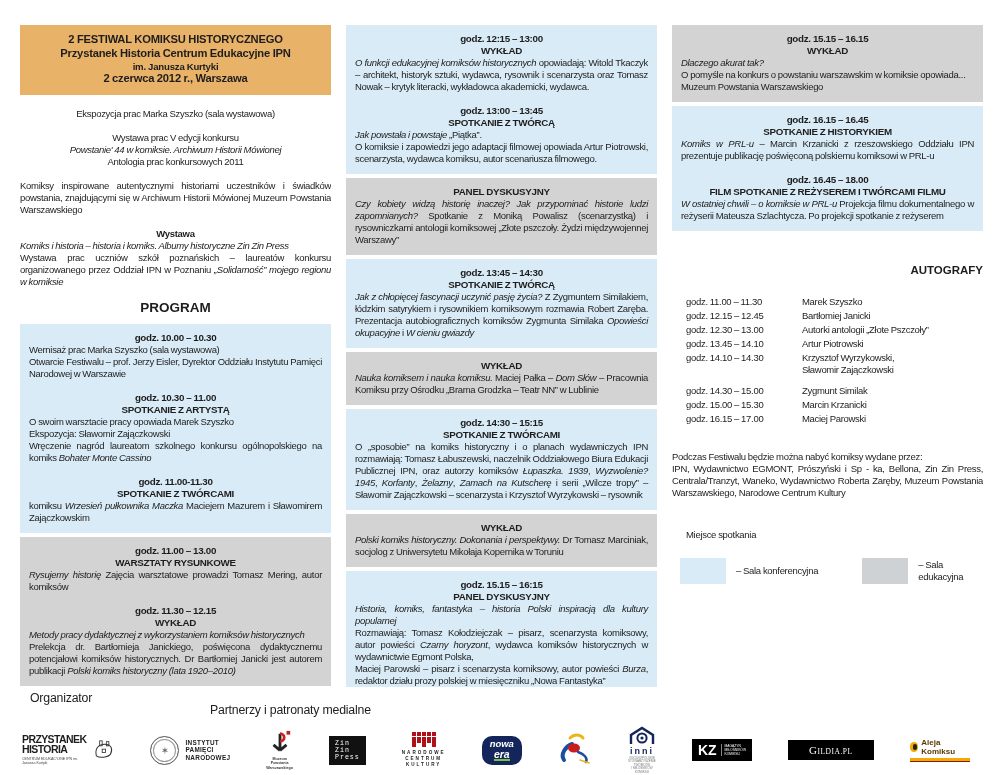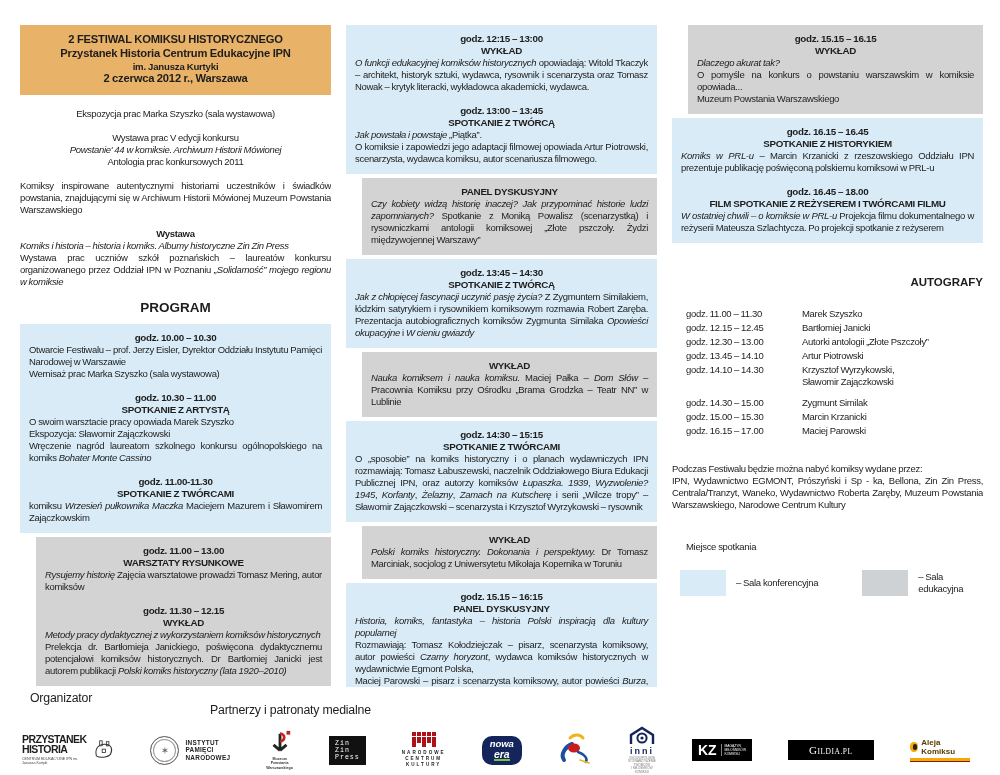--- a/index.html
+++ b/index.html
@@ -18,21 +18,21 @@
   .center{text-align:center;}
   .it{font-style:italic;}
   .bold{font-weight:700;}
   .sp{margin-bottom:12px;}
   .orange-box{background:var(--orange);text-align:center;padding:8px 4px 9px;margin-bottom:13px;}
   .oh{font-weight:700;font-size:11.2px;line-height:13.8px;letter-spacing:-0.2px;}
   .oh.small{font-size:9.6px;line-height:11.5px;}
   .program-title{font-weight:700;font-size:13.5px;text-align:center;margin:14px 0 10px;letter-spacing:0;}
   .block{padding:8px 9px 9px;margin-bottom:4px;}
   .block.conf{background:var(--conf);}
-  .block.edu{background:var(--edu);margin-left:16px;}
+  .block.edu{background:var(--edu);}
   .session + .session{margin-top:12px;}
   .bhead{font-weight:700;text-align:center;font-size:9.8px;}
   .block p{text-align:justify;}
   
   .autografy{margin-top:33px;}
   .atitle{font-weight:700;font-size:11.5px;text-align:right;margin-bottom:15px;letter-spacing:0;}
   .arows{display:grid;grid-template-columns:116px 1fr;padding-left:14px;row-gap:2px;margin-top:20px;}
   .aname{white-space:pre-line;}
   .mt{margin-top:7px;}
   .sales1{margin-top:26px;}
@@ -127,22 +127,22 @@
           <p class="just sp">Komiksy inspirowane autentycznymi historiami uczestników i świadków powstania, znajdującymi się w Archiwum Historii Mówionej Muzeum Powstania Warszawskiego</p>
           <p class="center bold">Wystawa</p>
           <p class="it">Komiks i historia – historia i komiks. Albumy historyczne Zin Zin Press</p>
           <p class="just">Wystawa prac uczniów szkół poznańskich – laureatów konkursu organizowanego przez Oddział IPN w Poznaniu <i>„Solidarność” mojego regionu w komiksie</i></p>
         </div>
       <div class="program-title">PROGRAM</div>
       <div>
           <div class="block conf">
             <div class="session">
               <div class="bhead">godz. 10.00 – 10.30</div>
+              <p>Wernisaż prac Marka Szyszko (sala wystawowa)</p>
               <p>Otwarcie Festiwalu – prof. Jerzy Eisler, Dyrektor Oddziału Instytutu Pamięci Narodowej w Warszawie</p>
-              <p>Wernisaż prac Marka Szyszko (sala wystawowa)</p>
             </div>
             <div class="session">
               <div class="bhead">godz. 10.30 – 11.00</div>
               <div class="bhead">SPOTKANIE Z ARTYSTĄ</div>
               <p>O swoim warsztacie pracy opowiada Marek Szyszko</p>
               <p>Ekspozycja: Sławomir Zajączkowski</p>
               <p>Wręczenie nagród laureatom szkolnego konkursu ogólnopolskiego na komiks <i>Bohater Monte Cassino</i></p>
             </div>
             <div class="session">
               <div class="bhead">godz. 11.00-11.30</div>

